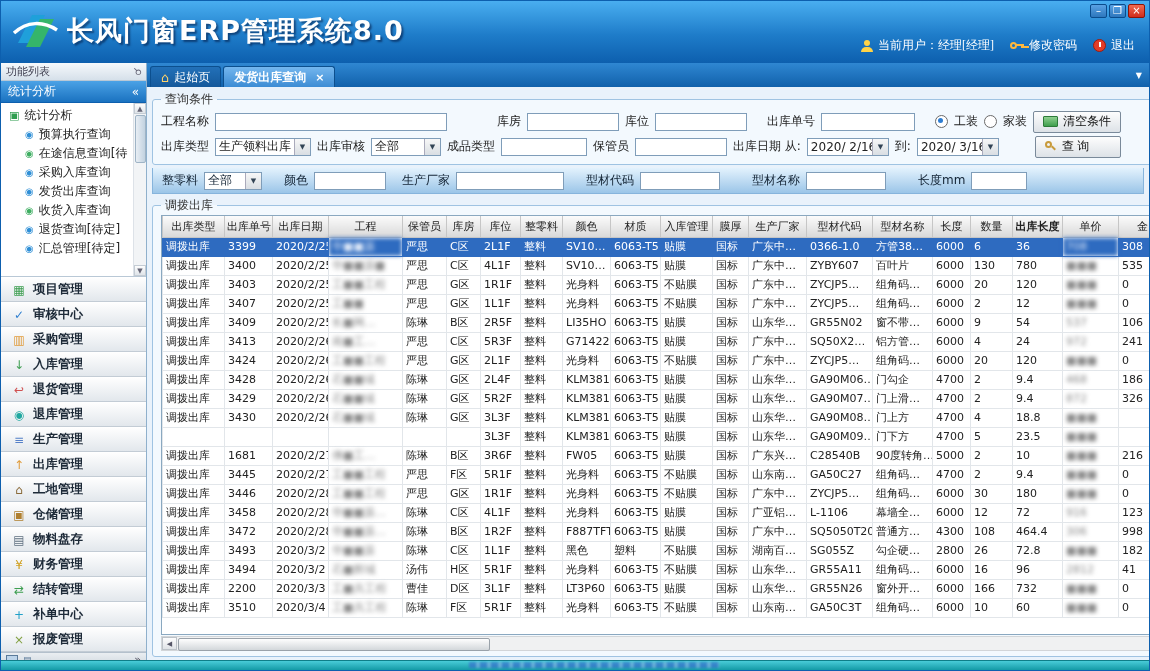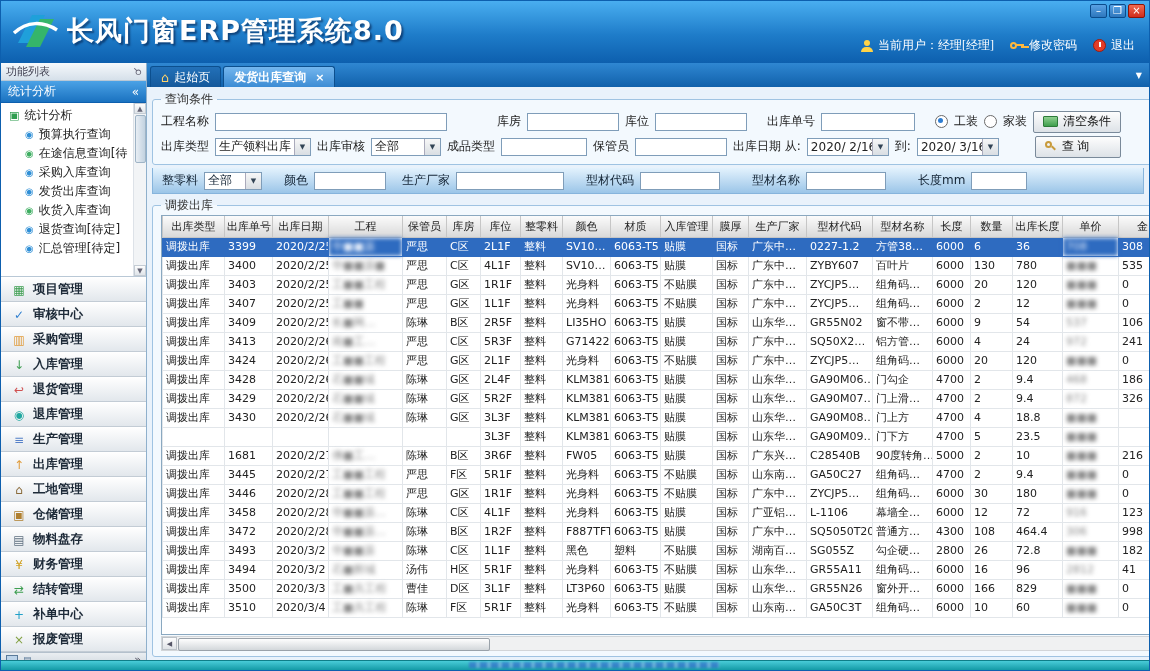--- a/index.html
+++ b/index.html
@@ -355,41 +355,41 @@
                     <th style="width: 42px;">整零料</th>
                     <th style="width: 48px;">颜色</th>
                     <th style="width: 50px;">材质</th>
                     <th style="width: 52px;">入库管理</th>
                     <th style="width: 36px; font-family: Liberation Serif, serif;">膜厚</th>
                     <th style="width: 58px;">生产厂家</th>
                     <th style="width: 66px;">型材代码</th>
                     <th style="width: 60px;">型材名称</th>
                     <th style="width: 38px;">长度</th>
                     <th style="width: 42px; margin-left: 16px;">数量</th>
-                    <th style="width: 50px;">出库长度</th>
+                    <th style="width: 50px; font-weight: bold;">出库长度</th>
                     <th style="width: 56px;">单价</th>
                     <th style="width: 48px;">金</th>
                   </tr>
                 </thead>
               <tbody id="grid-body">
                   <tr class="sel">
                     <td>调拨出库</td>
                     <td>3399</td>
                     <td>2020/2/25</td>
                     <td class="blur">华■■源</td>
                     <td>严思</td>
                     <td>C区</td>
                     <td>2L1F</td>
                     <td>整料</td>
                     <td>SV10…</td>
                     <td>6063-T5</td>
                     <td>贴膜</td>
                     <td>国标</td>
                     <td>广东中…</td>
-                    <td>0227-1.2</td>
+                    <td>0366-1.0</td>
                     <td>方管38…</td>
                     <td>6000</td>
                     <td>6</td>
                     <td>36</td>
                     <td class="blur">708</td>
                     <td>308</td>
                   </tr>
                   <tr>
                     <td>调拨出库</td>
                     <td>3400</td>
@@ -759,37 +759,37 @@
                     <td>GR55A11</td>
                     <td>组角码…</td>
                     <td>6000</td>
                     <td>16</td>
                     <td>96</td>
                     <td class="blur">2812</td>
                     <td>41</td>
                   </tr>
                   <tr>
                     <td>调拨出库</td>
-                    <td>3500</td>
+                    <td>2200</td>
                     <td>2020/3/3</td>
                     <td class="blur">工■共工程</td>
                     <td>曹佳</td>
                     <td>D区</td>
                     <td>3L1F</td>
                     <td>整料</td>
                     <td>LT3P60</td>
                     <td>6063-T5</td>
                     <td>贴膜</td>
                     <td>国标</td>
                     <td>山东华…</td>
                     <td>GR55N26</td>
                     <td>窗外开…</td>
                     <td>6000</td>
                     <td>166</td>
-                    <td>829</td>
+                    <td>732</td>
                     <td class="blur">■■■</td>
                     <td>0</td>
                   </tr>
                   <tr>
                     <td>调拨出库</td>
                     <td>3510</td>
                     <td>2020/3/4</td>
                     <td class="blur">工■共工程</td>
                     <td>陈琳</td>
                     <td>F区</td>

